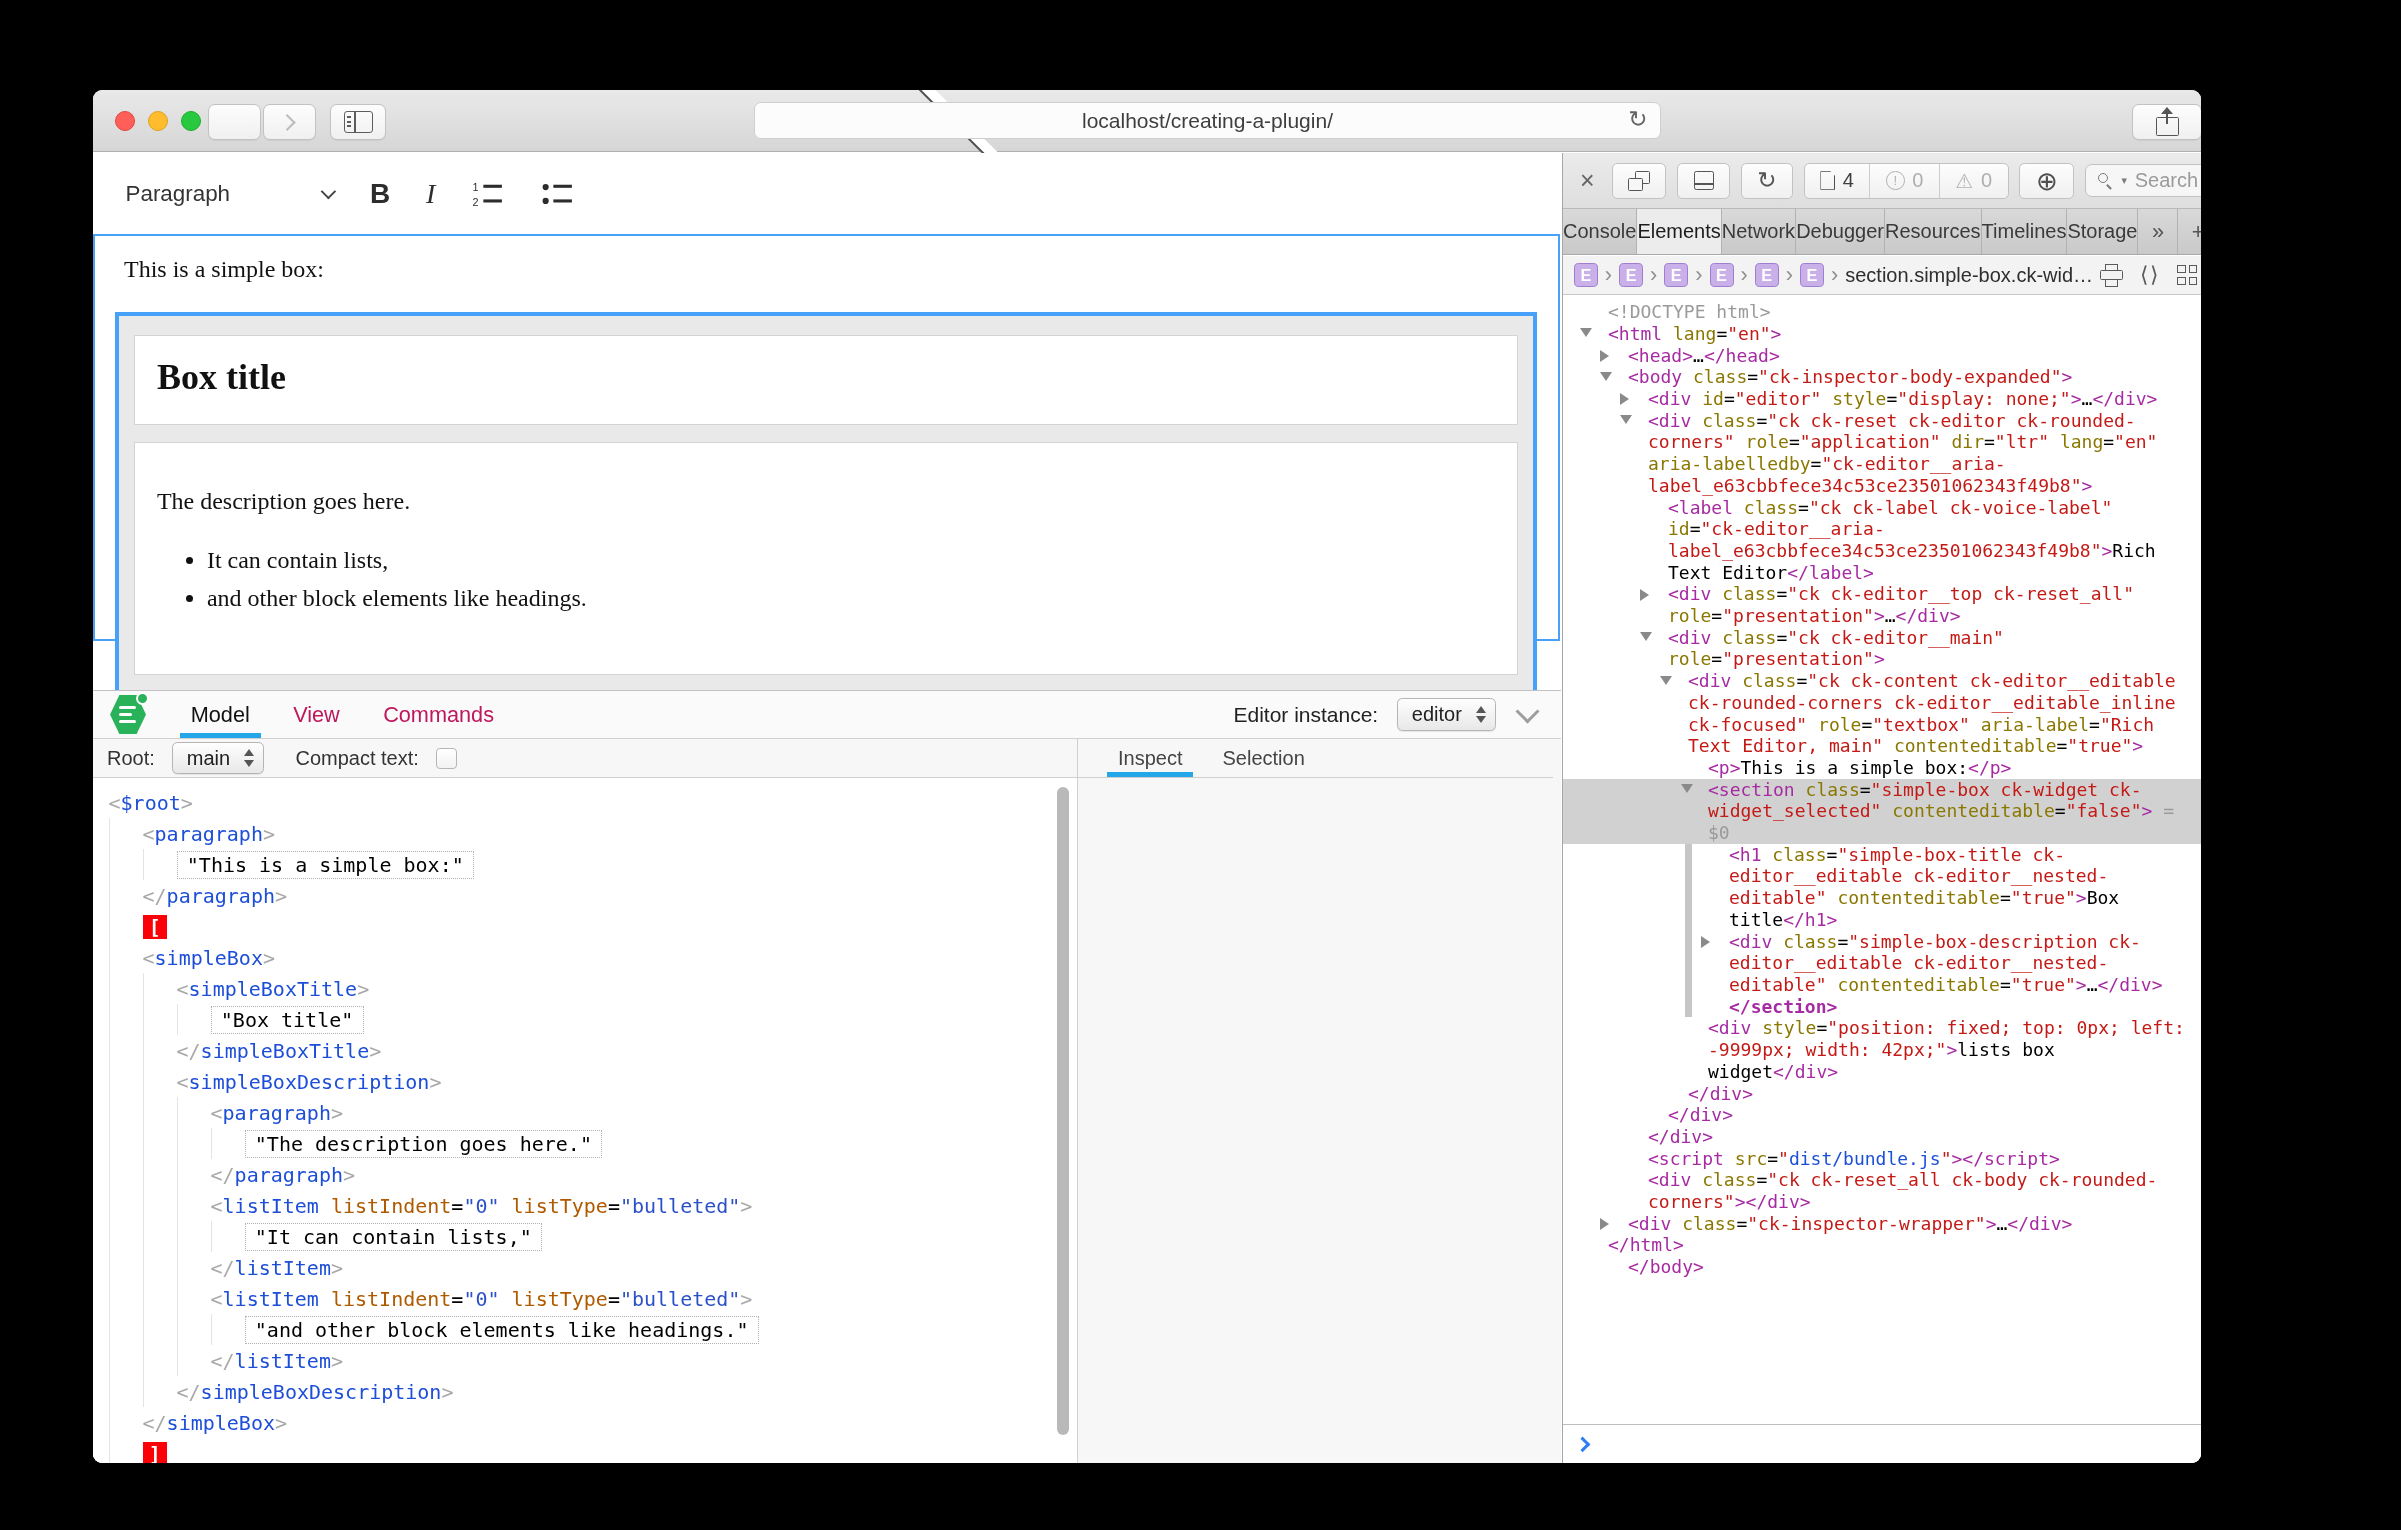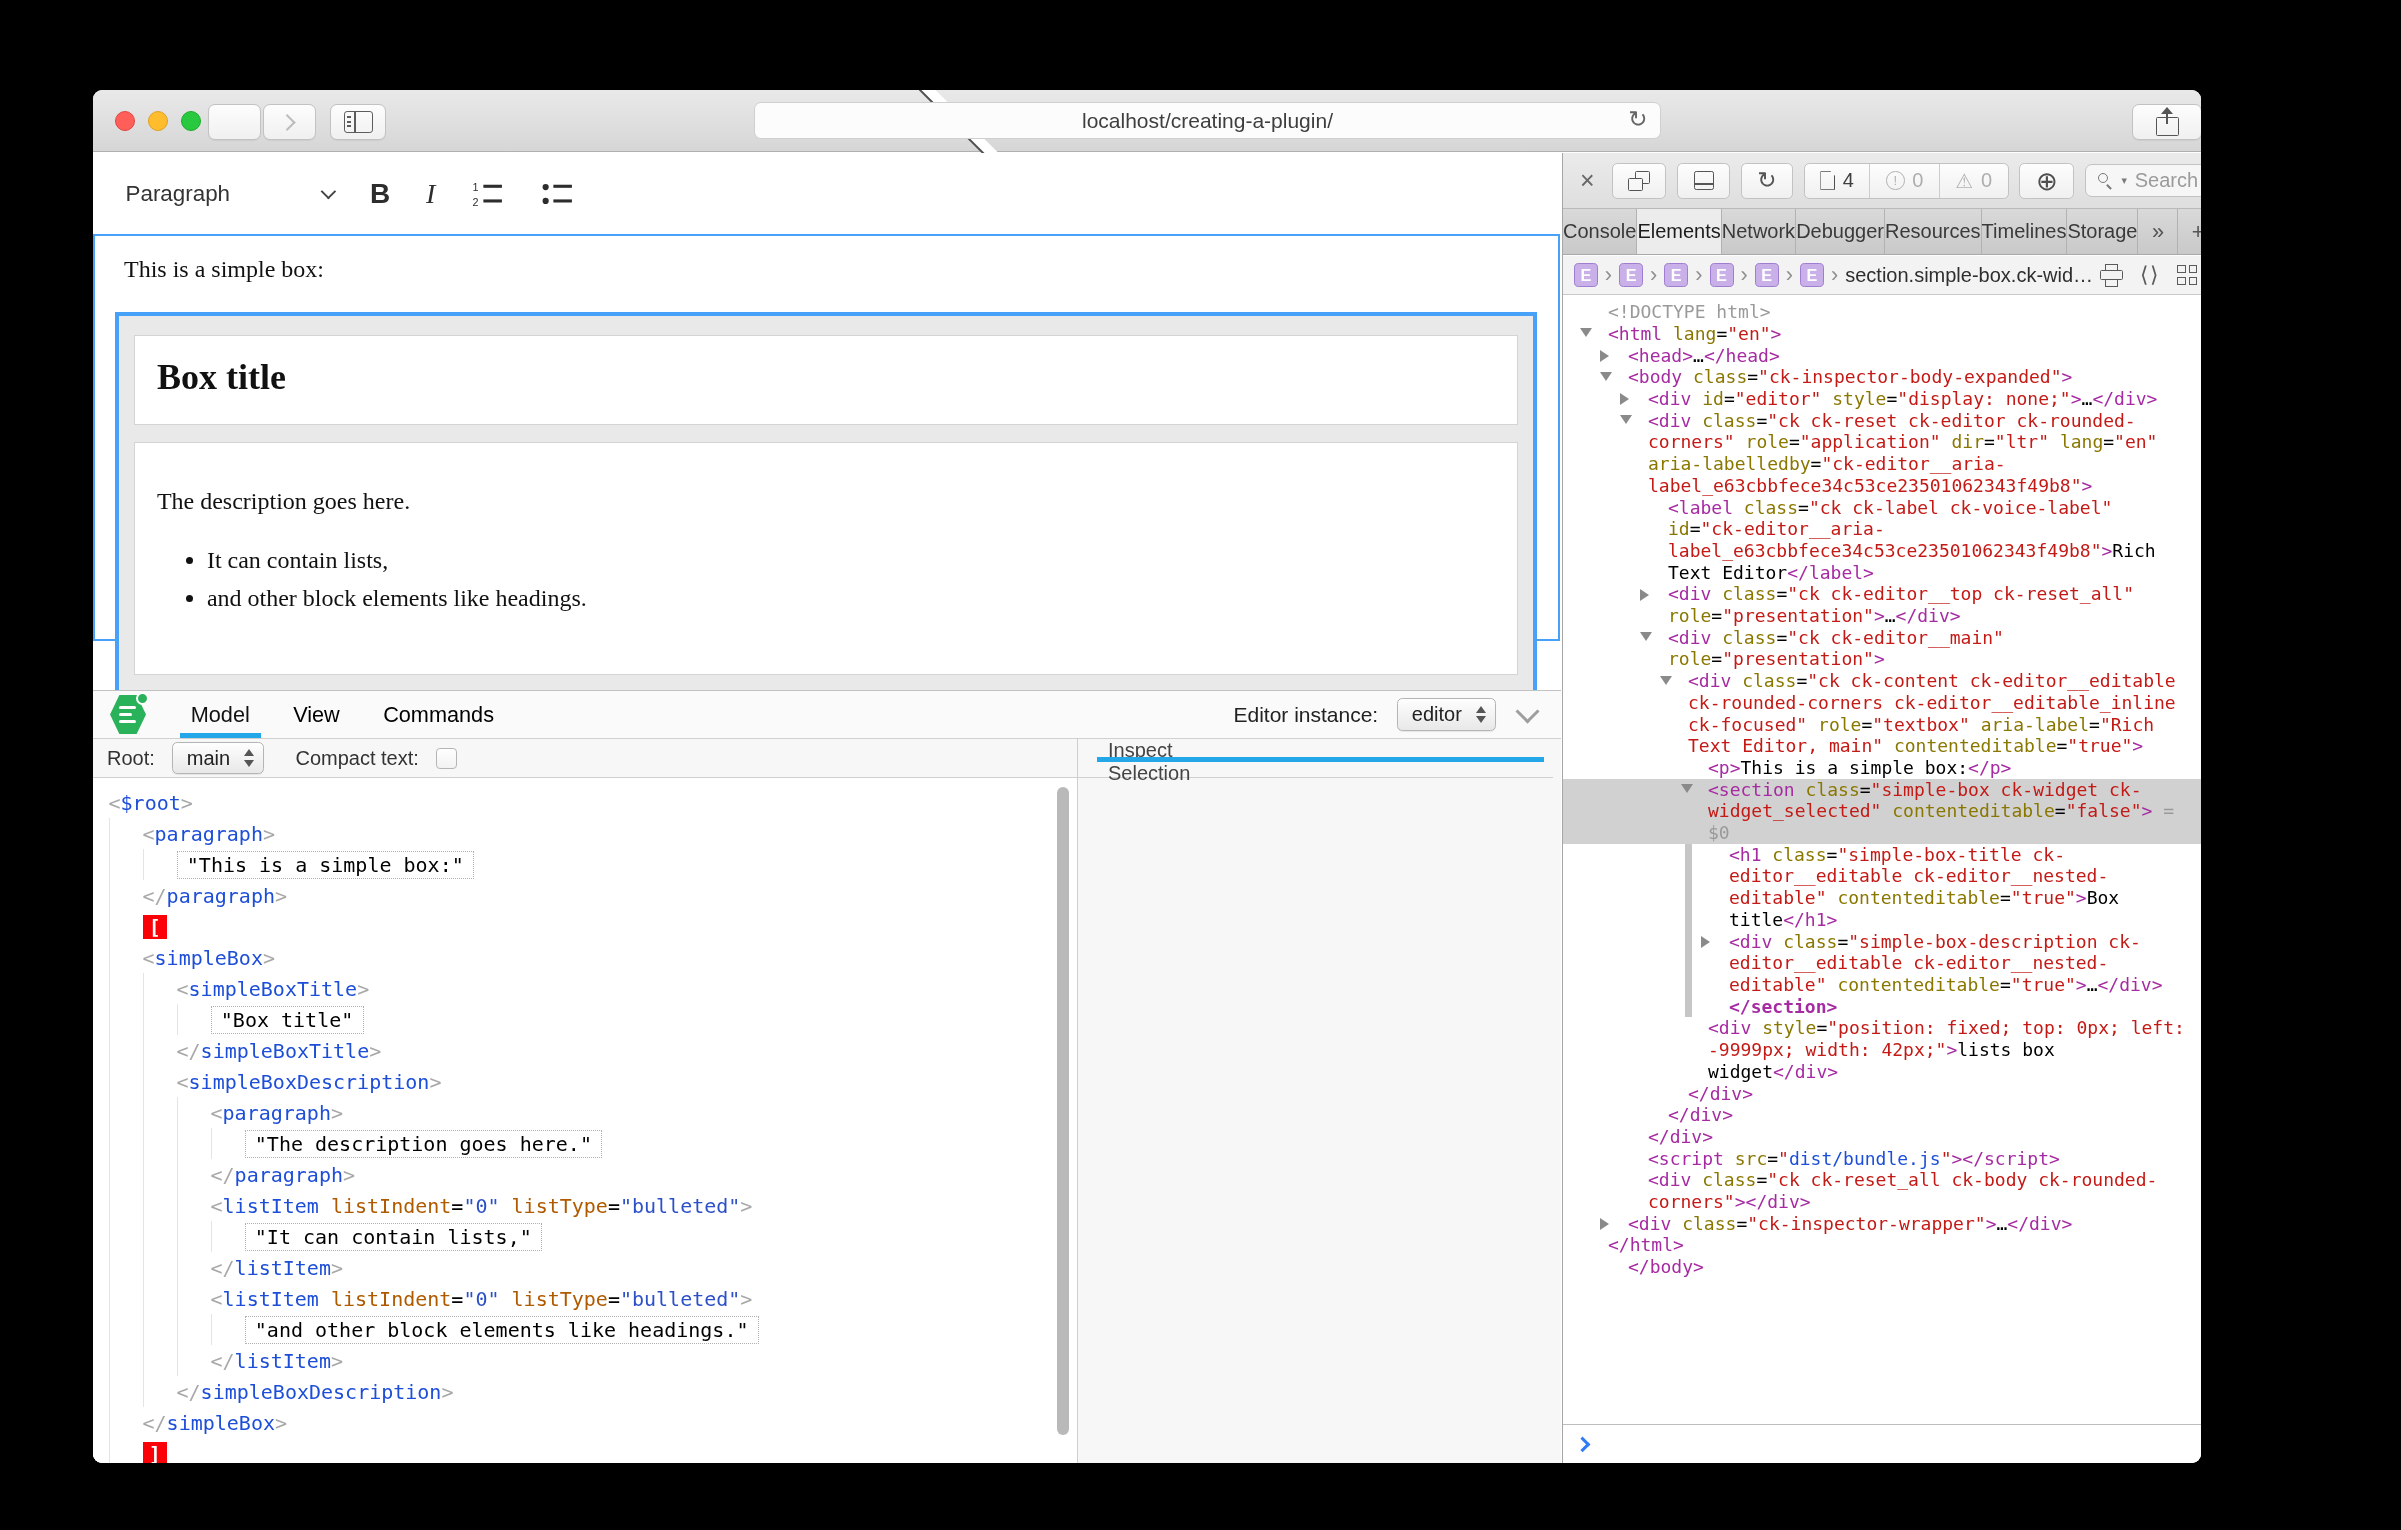--- a/index.html
+++ b/index.html
@@ -76,37 +76,37 @@
   .insp-header { position:absolute; top:0; left:0; right:0; height:48px; background:#fafafa;
     border-bottom:0.8px solid #d0d0d0; display:flex; align-items:center; padding:0 17px; }
   .logo { position:relative; width:36px; height:39px; margin-right:23px; }
   .logo .hex { position:absolute; inset:0; background:#29b259;
     clip-path:polygon(26% 0,74% 0,100% 50%,74% 100%,26% 100%,0 50%); }
   .logo .l1,.logo .l2,.logo .l3 { position:absolute; left:9.3px; height:3.1px; background:#fff; border-radius:1.5px; }
   .logo .l1 { top:10.8px; width:17px; } .logo .l2 { top:18px; width:12.4px; } .logo .l3 { top:25px; width:17px; }
   .logo .badge { position:absolute; right:-3.1px; top:-3.1px; width:13px; height:13px; border-radius:50%;
     background:#29b259; border:2.3px solid #fff; }
   .itabs { display:flex; height:100%; }
-  .itab { position:relative; display:flex; align-items:center; padding:0 21.7px; font-size:21.7px; color:#000000; }
+  .itab { position:relative; display:flex; align-items:center; padding:0 21.7px; font-size:21.7px; color:#be185d; }
   .itab.active { color:#111; }
   .itab.active::after { content:""; position:absolute; left:10.8px; right:10.8px; bottom:0; height:4.6px; background:#23a7e8; }
   .insp-right { margin-left:auto; display:flex; align-items:center; gap:18.6px; }
   .insp-label { font-size:21px; color:#222; }
   .msel { display:inline-flex; align-items:center; gap:14px; background:linear-gradient(#fefefe,#e8e8e8);
     border:0.8px solid #b5b5b5; border-radius:5.4px; padding:3.9px 9.3px 3.9px 14px; font-size:20px; color:#222;
     box-shadow:0 0.8px 0.8px rgba(0,0,0,.08); }
   .steppers { display:flex; flex-direction:column; gap:3.1px; }
   .steppers .up { width:0;height:0;border-left:5.4px solid transparent;border-right:5.4px solid transparent;border-bottom:7px solid #555; }
   .steppers .dn { width:0;height:0;border-left:5.4px solid transparent;border-right:5.4px solid transparent;border-top:7px solid #555; }
   .collapse-ch { width:17px; height:17px; border-right:3.1px solid #9e9e9e; border-bottom:3.1px solid #9e9e9e;
     transform:rotate(45deg); margin:-6.2px 7.7px 0 4.6px; }
   .insp-subbar { position:absolute; top:48px; left:0; right:8px; height:39px; background:#f7f7f7; border-bottom:0.8px solid #d0d0d0; }
   .sub-left { position:absolute; left:0; top:0; bottom:0; width:984px; display:flex; align-items:center; padding-left:14px; gap:17px; font-size:20px; color:#333; }
   .checkbox { width:21px; height:21px; border:1.2px solid #b5b5b5; border-radius:3.9px; background:linear-gradient(#fff,#f2f2f2); }
-  .pane-tabs { position:absolute; left:984px; right:0; top:0; bottom:0; display:flex; padding-left:11px;flex-direction:column; }
+  .pane-tabs { position:absolute; left:984px; right:0; top:0; bottom:0; display:flex; padding-left:21px; }
   .ptab { position:relative; display:flex; align-items:center; padding:0 20px; font-size:20px; color:#444; }
   .ptab.active::after { content:""; position:absolute; left:9.3px; right:9.3px; bottom:0; height:4.6px; background:#23a7e8; }
   .vdiv { position:absolute; left:984px; top:48px; bottom:0; width:0.8px; background:#cfcfcf; }
   .insp-body { position:absolute; top:87px; left:0; right:0; bottom:0; }
   .tree { position:absolute; left:0; top:0; width:984px; bottom:0; background:#fff; overflow:hidden;
     padding:9.3px 0 0 15.5px; font-family:"DejaVu Sans Mono", monospace; font-size:20px; }
   .tl-row { display:flex; align-items:center; height:31px; white-space:pre; }
   .ind { width:34px; height:100%; border-left:0.8px solid #e4e4e4; flex:none; }
   .mb { color:#a8a8a8; } .mt { color:#1d4ed8;text-align:center; } .ma { color:#b05a00; } .mv { color:#2c50c8; } .mp { color:#000; }
   .mstr { color:#000; border:1.2px dotted #b0b0b0; padding:0.8px 9.3px; background:#fff; }

